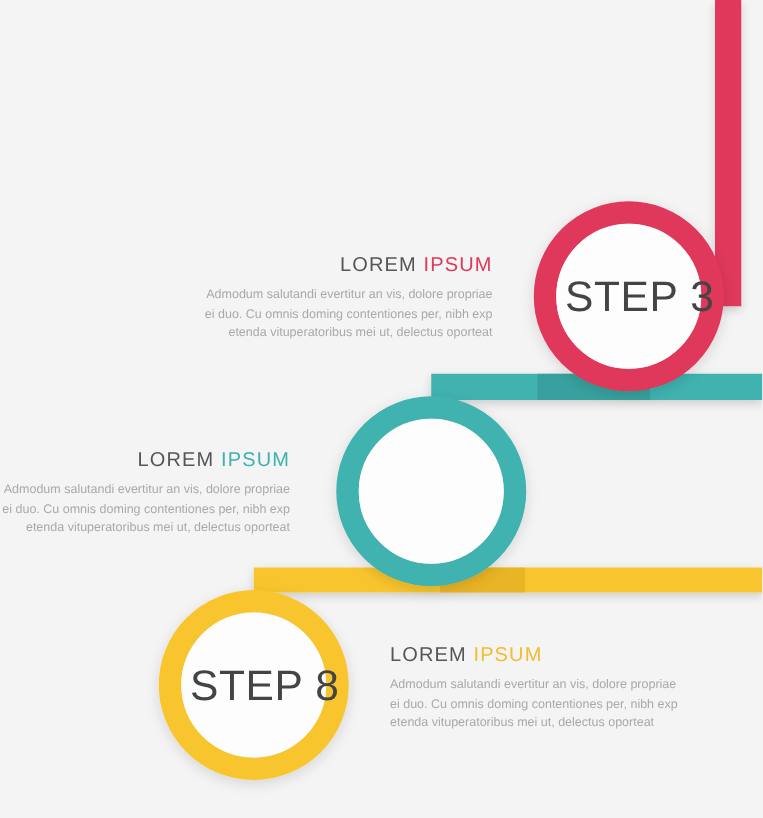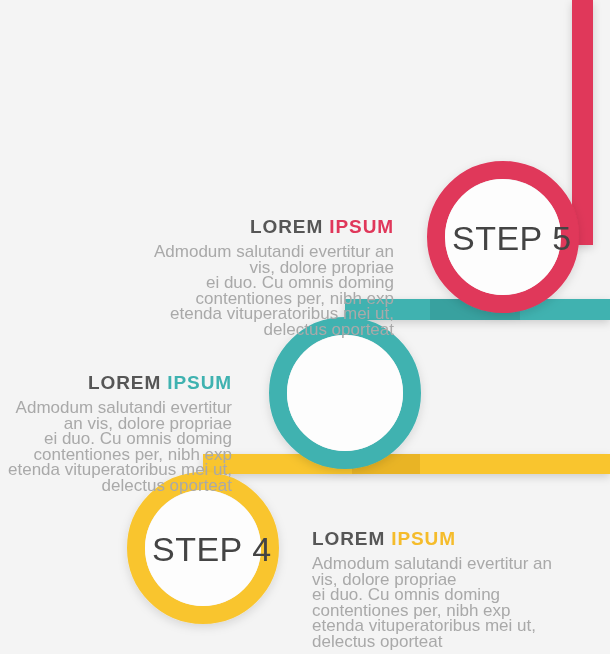--- a/index.html
+++ b/index.html
@@ -37,32 +37,32 @@
     font-family: "Liberation Sans", sans-serif;
   }
   #step3-label { left: 452px; top: 219px; }
   #step2-label { left: 294px; top: 375px; }
   #step1-label { left: 152px; top: 530px; }
 
   .text-block {
     position: absolute;
   }
   .tb-title {
-    font-size: 19px;
-    font-weight: bold;
+    font-size: 16px;
+    font-weight: normal;
     letter-spacing: 0.9px;
     color: #565656;
-    margin: 16px 0 6px 0;
+    margin: 4px 0 6px 0;
     white-space: nowrap;
   }
   .tb-title .hl-red   { color: #e0375a; }
   .tb-title .hl-teal  { color: #3fb2b0; }
   .tb-title .hl-gold  { color: #f5bc2b; }
   .tb-body {
-    font-size: 17px;
+    font-size: 10px;
     line-height: 15.5px;
     color: #a9a9a9;
     margin: 0;
     white-space: pre-line;
   }
 
   #text3 { left: 150px; top: 200px; width: 244px; text-align: right; }
   #text2 { left: -8px;  top: 356px; width: 240px; text-align: right; }
   #text1 { left: 312px; top: 512px; width: 244px; text-align: left; }
 </style>
@@ -108,22 +108,22 @@
       <circle cx="345" cy="393" r="67" fill="none" stroke="#3fb2b0" stroke-width="18" filter="url(#softshadow)"></circle>
       <circle cx="345" cy="393" r="58" fill="#fdfdfd"></circle>
     </g>
 
     <g>
       <circle cx="503" cy="237" r="67" fill="none" stroke="#e0375a" stroke-width="18" filter="url(#softshadow)"></circle>
       <circle cx="503" cy="237" r="58" fill="#fdfdfd"></circle>
     </g>
   </svg>
 
-  <div class="step-label" id="step3-label">STEP 5</div>
-  <div class="step-label" id="step1-label">STEP 4</div>
+  <div class="step-label" id="step3-label">STEP 3</div>
+  <div class="step-label" id="step1-label">STEP 8</div>
 
   <div class="text-block" id="text3">
     <div class="tb-title">
       <span>LOREM</span>
       <span class="hl-red">IPSUM</span>
     </div>
     <p class="tb-body">Admodum salutandi evertitur an vis, dolore propriae
 ei duo. Cu omnis doming contentiones per, nibh exp
 etenda vituperatoribus mei ut, delectus oporteat</p>
   </div>

